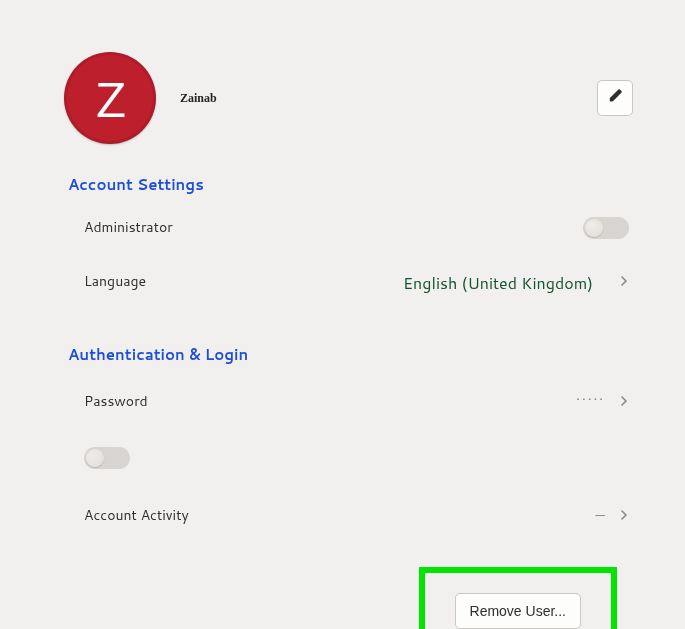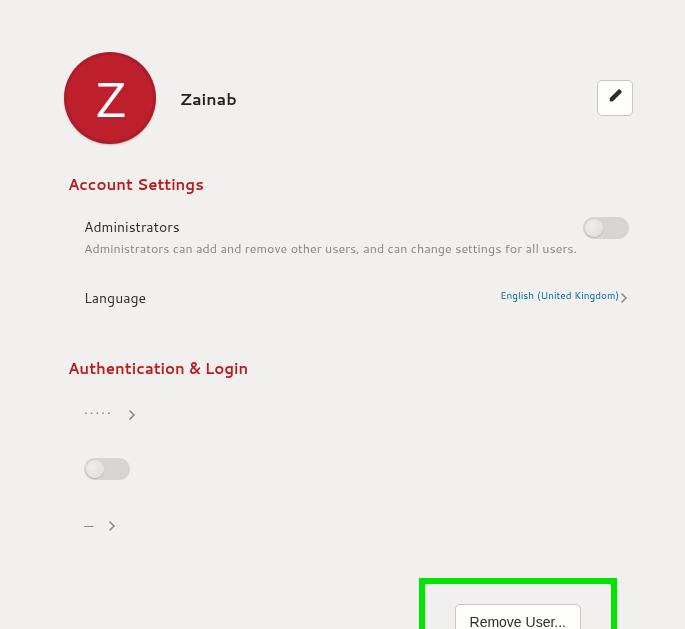--- a/index.html
+++ b/index.html
@@ -27,64 +27,65 @@
       align-items: center;
       justify-content: center;
       color: #fff;
       font-size: 48px;
       font-weight: 300;
       box-shadow: inset 0 0 0 3px rgba(0,0,0,0.08), 0 1px 2px rgba(0,0,0,0.2);
       flex-shrink: 0;
     }
     .username {
       margin-left: 24px;
-      font-size: 16px;
+      font-size: 12px;
       font-weight: 700;
       color: #222;
+      font-family: Liberation Serif, serif;
     }
     .spacer { flex: 1; }
     .edit-btn {
       width: 36px;
       height: 36px;
       border: 1px solid #c9c6c3;
       border-radius: 5px;
       background: #fdfdfc;
       display: flex;
       align-items: center;
       justify-content: center;
       cursor: pointer;
     }
     .edit-btn svg { width: 15px; height: 15px; fill: #2e2e2e; }
     .section-title {
       font-size: 15px;
       font-weight: 700;
-      color: #b91c1c;
+      color: #1d4ed8;
       padding: 10px 56px 8px 56px;
     }
     .row {
       display: flex;
       padding: 18px 44px 18px 72px;
       cursor: pointer;
     }
     .row.tall { align-items: flex-start; padding-top: 14px; padding-bottom: 14px; }
     .row-main { flex: 1; }
     .row-label {
       font-size: 14px;
       color: #2e2e2e;
     }
     .row-sublabel {
       font-size: 12.5px;
       color: #8a8784;
       margin-top: 3px;
       line-height: 1.3;
     }
     .row-value {
-      font-size: 10px;
-      color: #0369a1;
-      margin-right: 0;
+      font-size: 16px;
+      color: #14532d;
+      margin-right: 26px;
     }
     .chevron {
       width: 10px;
       height: 10px;
       flex-shrink: 0;
     }
     .chevron svg { width: 100%; height: 100%; }
     .dots { color:#8a8784; letter-spacing:2px; margin-right:14px; font-size:12px; }
     .dash { color:#8a8784; margin-right:14px; }
     .toggle {
@@ -141,22 +142,21 @@
           <path d="M2 11l9.3-9.3c.4-.4 1-.4 1.4 0l1.6 1.6c.4.4.4 1 0 1.4L5 14H2v-3z" fill="#2e2e2e"></path>
         </svg>
     </span>
   </div>
 </div>
 
 <div class="section-title">Account Settings</div>
 
 <div class="row tall">
   <div class="row-main">
-    <div class="row-label">Administrators</div>
-    <div class="row-sublabel">Administrators can add and remove other users, and can change settings for all users.</div>
+    <div class="row-label">Administrator</div>
   </div>
   <div class="toggle"></div>
 </div>
 
 <div class="row">
   <div class="row-main">
     <div class="row-label">Language</div>
   </div>
   <div class="row-value">English (United Kingdom)</div>
   <span class="chevron">
@@ -164,33 +164,39 @@
         <path d="M3 1l4 4-4 4" stroke="#8a8784" stroke-width="1.6" fill="none" stroke-linecap="round" stroke-linejoin="round"></path>
       </svg>
   </span>
 </div>
 
 <div class="gap"></div>
 
 <div class="section-title">Authentication &amp; Login</div>
 
 <div class="row">
+  <div class="row-main">
+    <div class="row-label">Password</div>
+  </div>
   <div class="dots">•••••</div>
   <span class="chevron">
     <svg viewBox="0 0 10 10">
         <path d="M3 1l4 4-4 4" stroke="#8a8784" stroke-width="1.6" fill="none" stroke-linecap="round" stroke-linejoin="round"></path>
       </svg>
   </span>
 </div>
 
 <div class="row">
   <div class="toggle"></div>
 </div>
 
 <div class="row">
+  <div class="row-main">
+    <div class="row-label">Account Activity</div>
+  </div>
   <div class="dash">—</div>
   <span class="chevron">
     <svg viewBox="0 0 10 10">
         <path d="M3 1l4 4-4 4" stroke="#8a8784" stroke-width="1.6" fill="none" stroke-linecap="round" stroke-linejoin="round"></path>
       </svg>
   </span>
 </div>
 
 <div class="footer">
   <div class="highlight-box">

